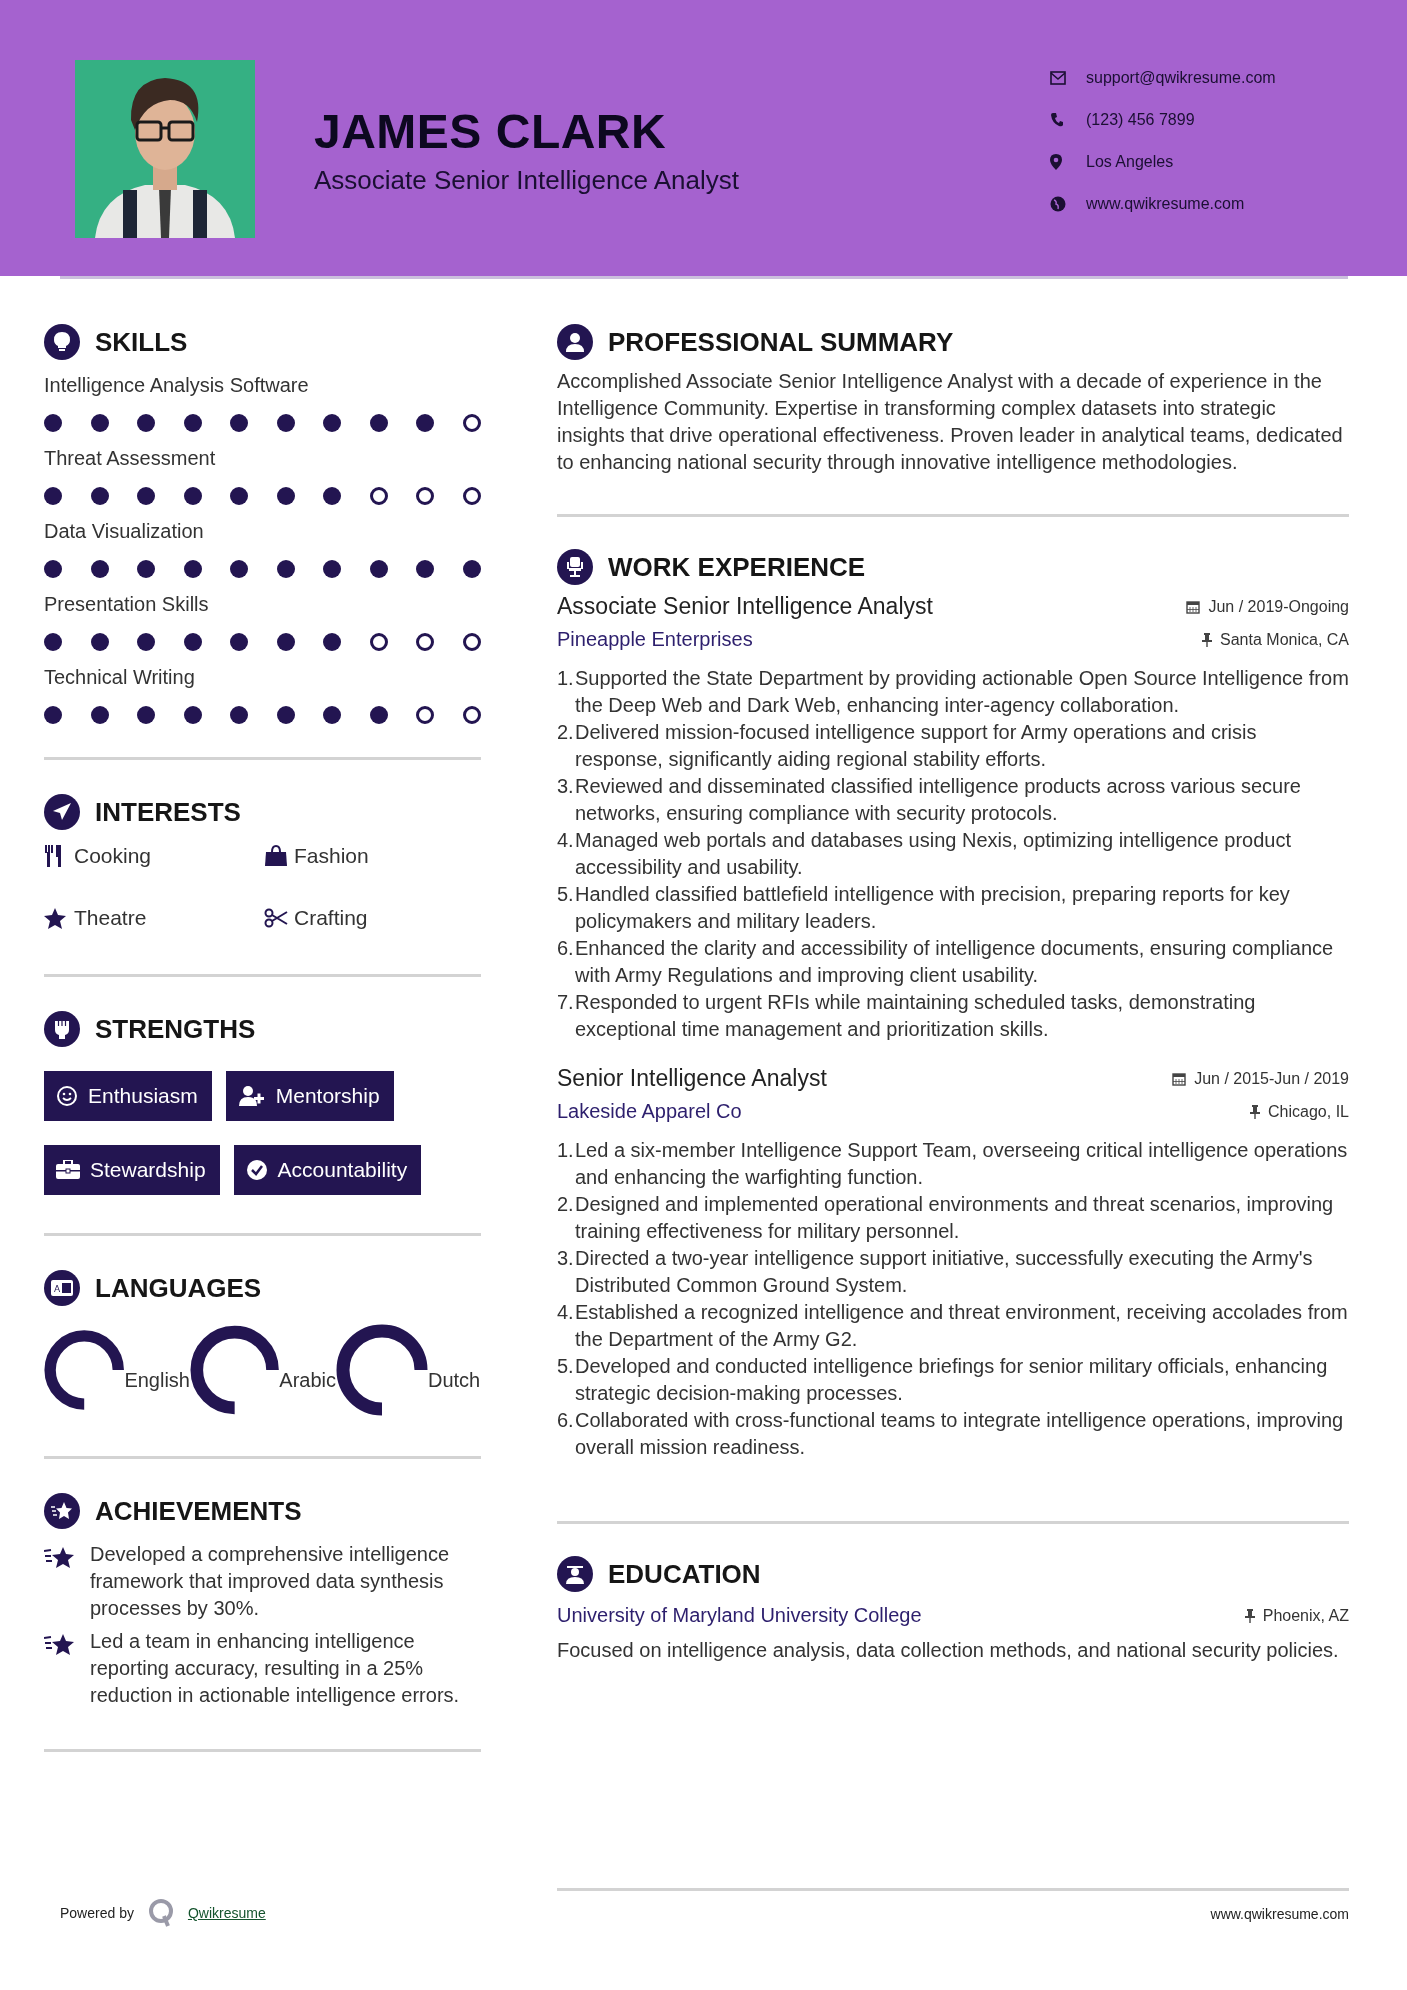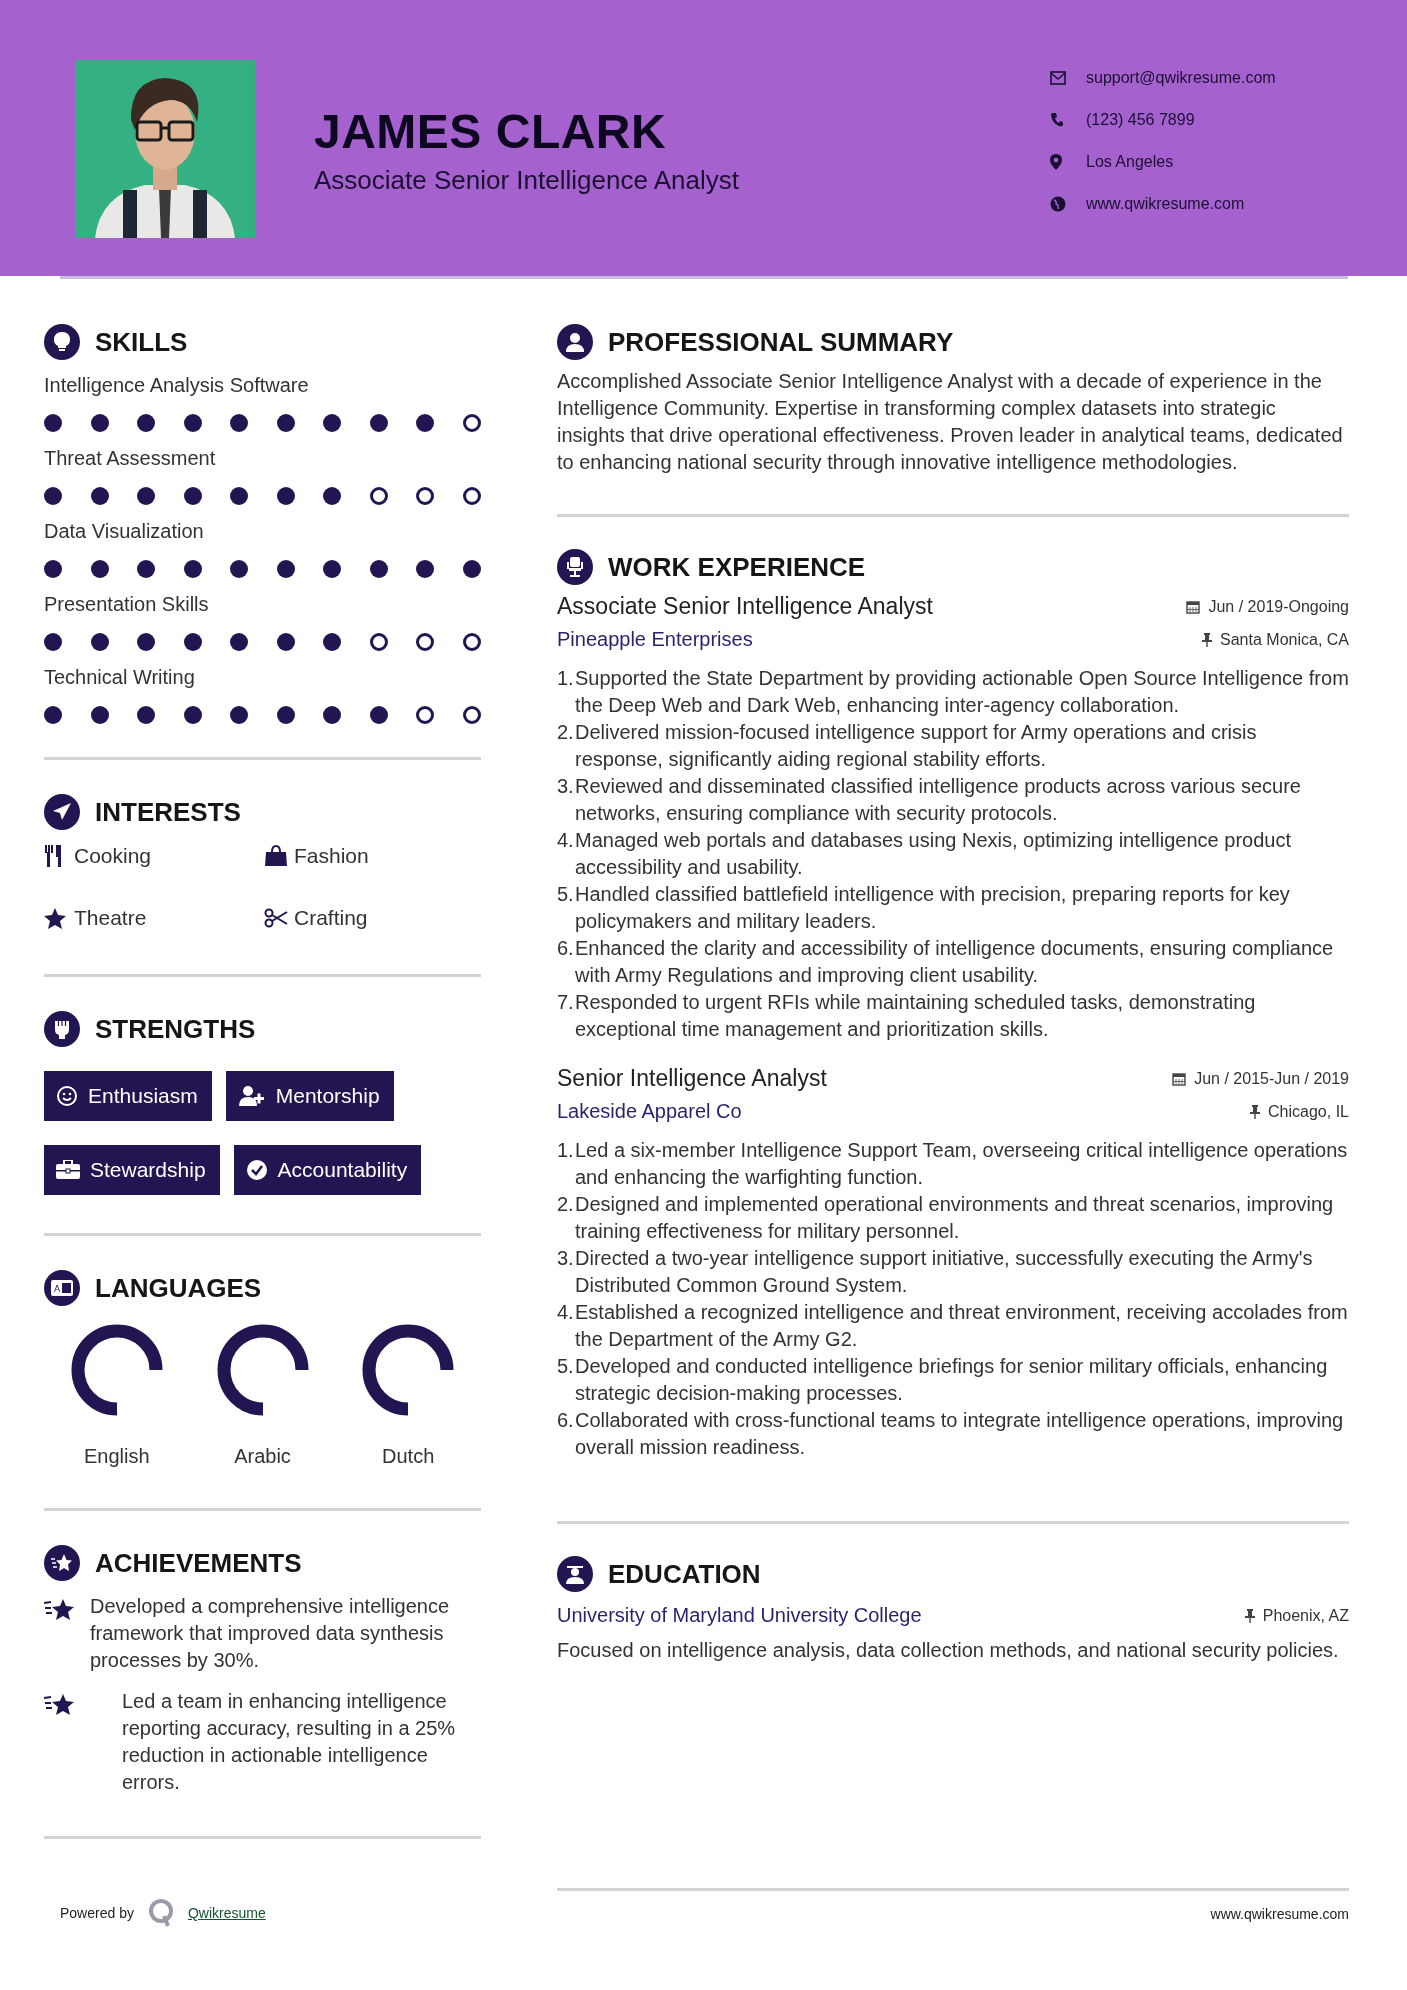--- a/index.html
+++ b/index.html
@@ -31,21 +31,21 @@
 
   .interests { display: grid; grid-template-columns: 220px 217px; row-gap: 30px; margin-top: 6px; }
   .interest { display: flex; align-items: center; font-size: 21px; color: #333; height: 32px; font-family: "Liberation Sans", sans-serif; }
   .interest .ic { width: 30px; display: inline-flex; align-items: center; }
 
   .tags { display: flex; flex-wrap: wrap; gap: 16px 14px; margin-top: 12px; }
   .tag { background: #231551; color: #fff; height: 50px; display: inline-flex; align-items: center; padding: 0 14px 0 12px; font-size: 21px; font-family: "Liberation Sans", sans-serif; margin-top: 8px; }
   .tag .ic { margin-right: 10px; display: inline-flex; align-items: center; }
 
   .langs { display: flex; margin-top: 14px; }
-  .lang { width: 146px; display: flex; flex-direction: column; align-items: center; gap: 9px; }
+  .lang { width: 146px; display: flex; flex-direction: row; align-items: center; }
   .lang-label { font-size: 20px; color: #333; margin-top: 20px; font-family: "Liberation Sans", sans-serif; }
 
   .ach { display: flex; margin-top: 8px; }
   .ach .ic { width: 46px; flex: none; padding-top: 4px; }
   .ach-text { font-size: 20px; line-height: 27px; color: #333; font-family: "Liberation Sans", sans-serif; }
 
   .summary { font-size: 20px; line-height: 27px; color: #333; margin-top: 4px; font-family: "Liberation Sans", sans-serif; }
 
   .job-title { font-size: 23px; color: #222; font-family: "Liberation Sans", sans-serif; }
   .job-row { display: flex; justify-content: space-between; align-items: center; }
@@ -368,21 +368,21 @@
     </div>
     <div class="ach">
       <span class="ic">
         <svg width="32" height="26" viewBox="0 0 32 26">
             <path d="M19 2 L22 9 L30 10 L24 15 L26 23 L19 19 L12 23 L14 15 L8 10 L16 9 Z" fill="#231551"></path>
             <path d="M0 6 L7 5 M1 11 L7 11 M2 16 L8 16" stroke="#231551" stroke-width="2"></path>
           </svg>
       </span>
       <span class="ach-text">Developed a comprehensive intelligence framework that improved data synthesis processes by 30%.</span>
     </div>
-    <div class="ach" style="margin-top:14px;gap:32px;">
+    <div class="ach" style="margin-top:6px;">
       <span class="ic">
         <svg width="32" height="26" viewBox="0 0 32 26">
             <path d="M19 2 L22 9 L30 10 L24 15 L26 23 L19 19 L12 23 L14 15 L8 10 L16 9 Z" fill="#231551"></path>
             <path d="M0 6 L7 5 M1 11 L7 11 M2 16 L8 16" stroke="#231551" stroke-width="2"></path>
           </svg>
       </span>
       <span class="ach-text">Led a team in enhancing intelligence reporting accuracy, resulting in a 25% reduction in actionable intelligence errors.</span>
     </div>
   </section>
 

